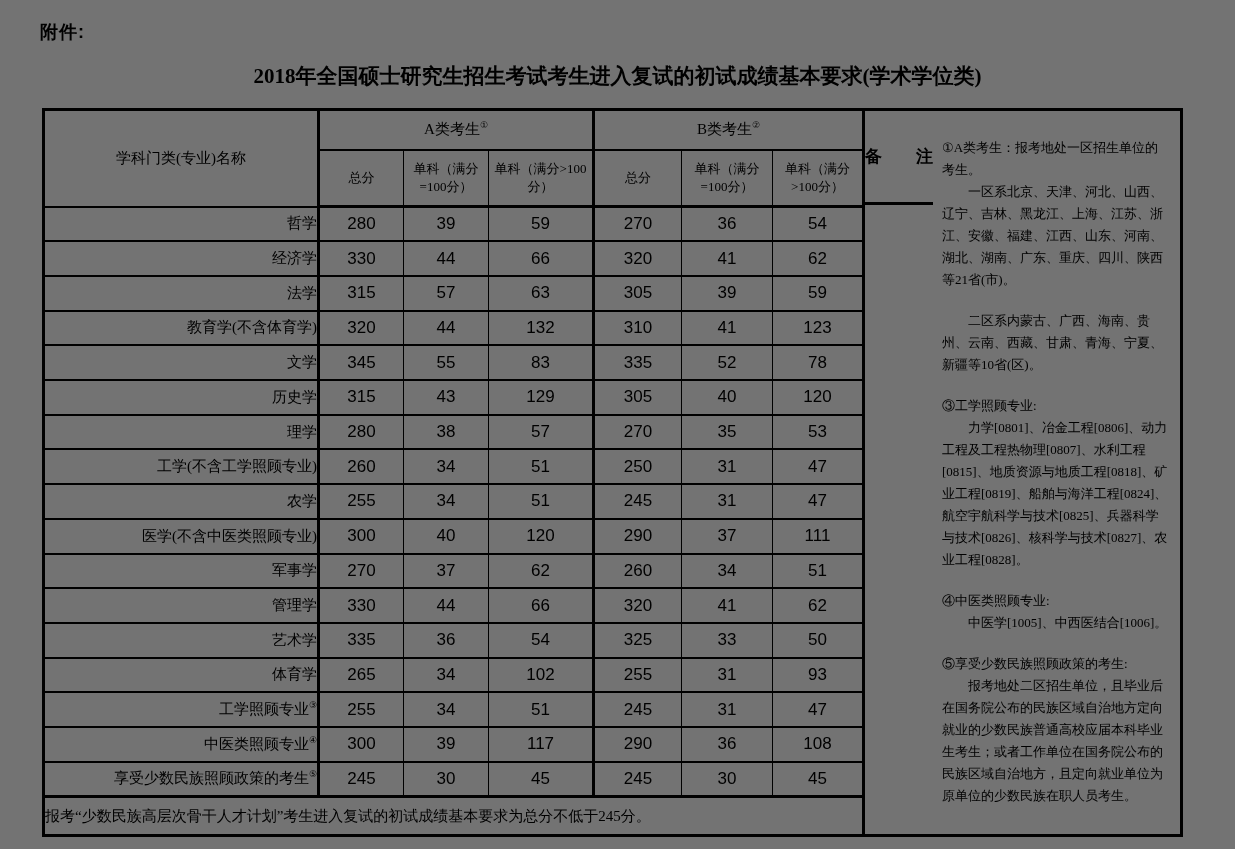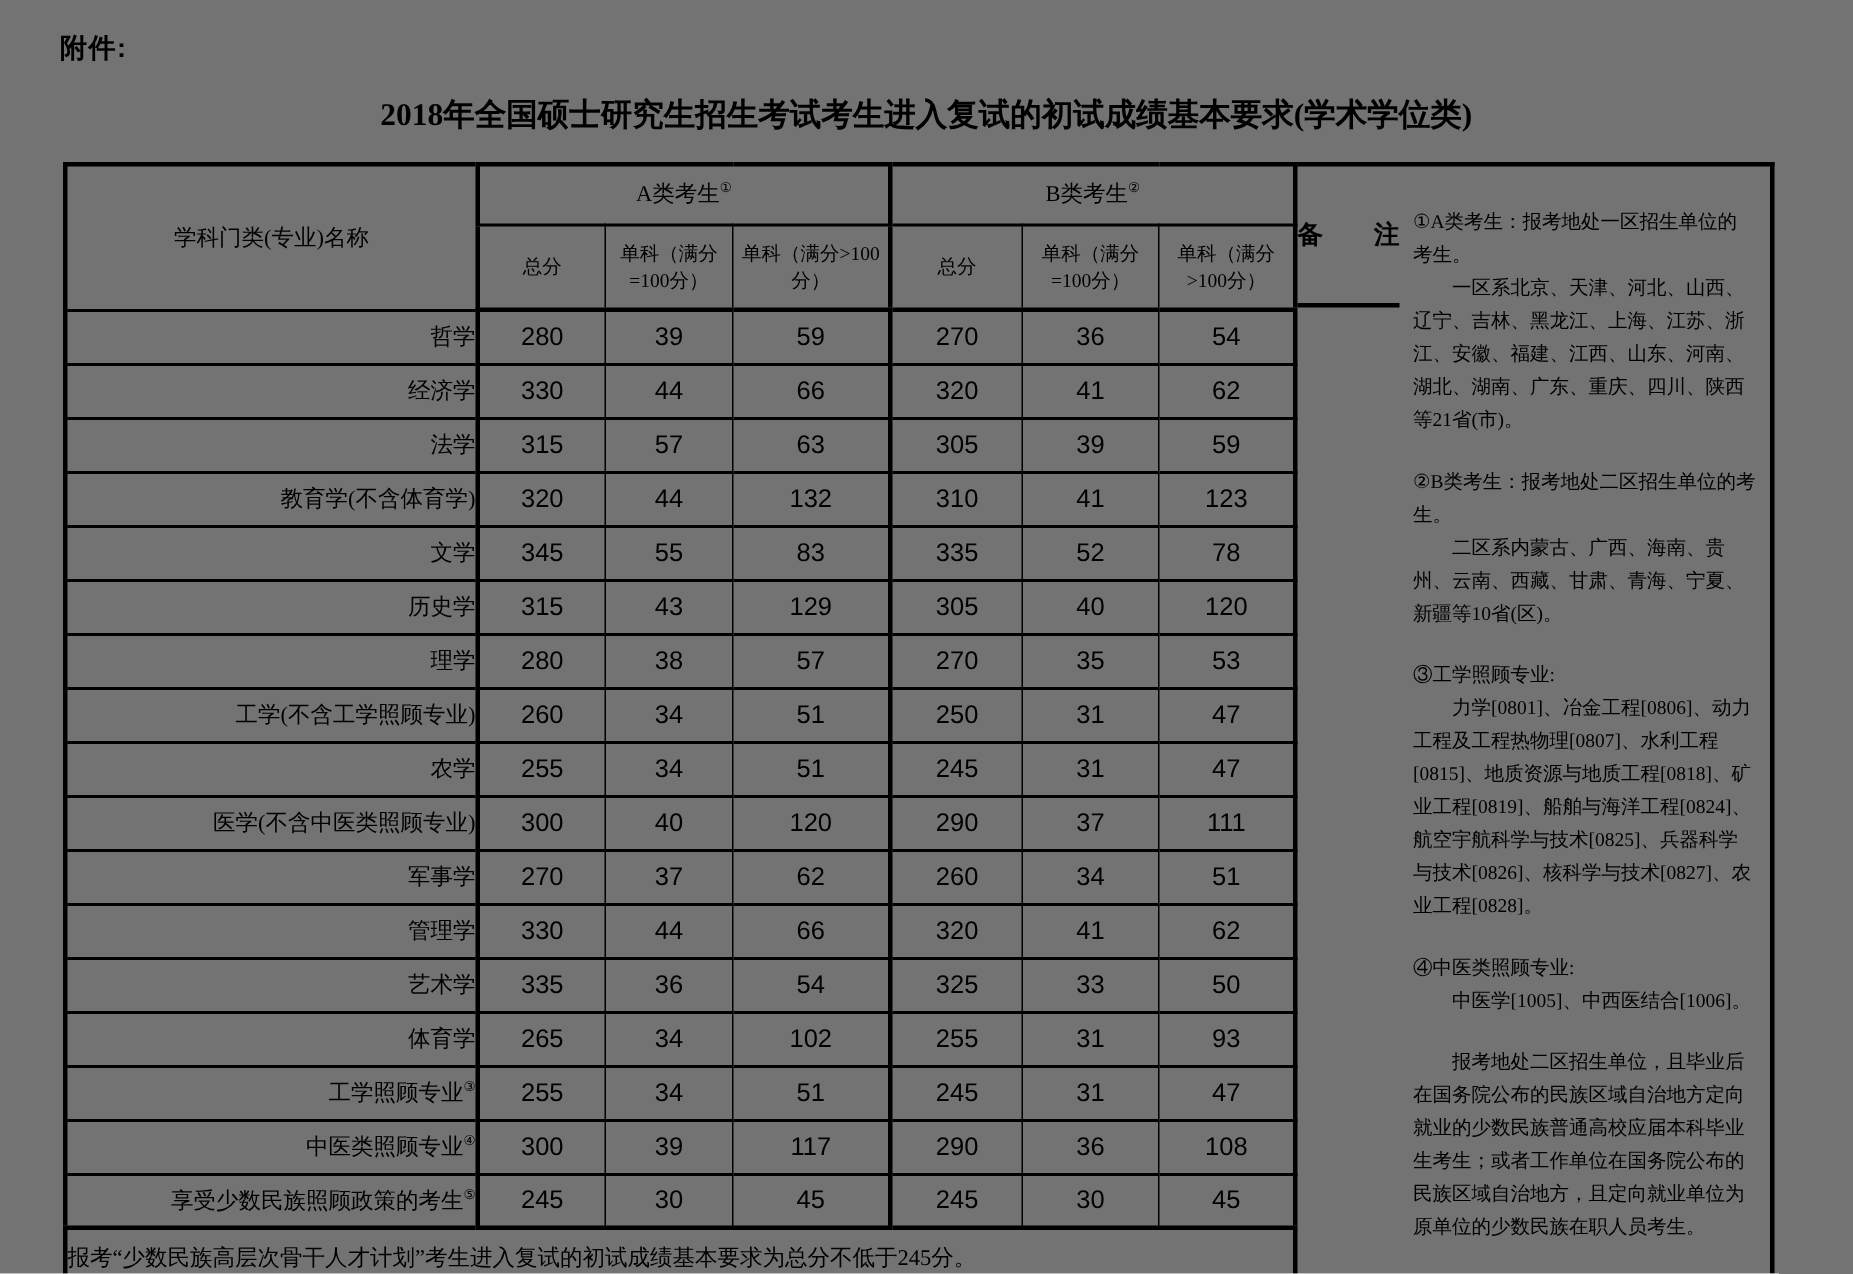--- a/index.html
+++ b/index.html
@@ -319,31 +319,31 @@
     </table>
 
     <div class="remarks">
       <div class="remarks-header">备　　注</div>
       <div class="remarks-body" id="remarks-body">
           <div class="note">
             <p>①A类考生：报考地处一区招生单位的考生。</p>
             <p class="indent">一区系北京、天津、河北、山西、辽宁、吉林、黑龙江、上海、江苏、浙江、安徽、福建、江西、山东、河南、湖北、湖南、广东、重庆、四川、陕西等21省(市)。</p>
           </div>
           <div class="note">
-            <p>②B类考生：报考地处二区招生单位的考生。</p>
             <p class="indent">二区系内蒙古、广西、海南、贵州、云南、西藏、甘肃、青海、宁夏、新疆等10省(区)。</p>
           </div>
           <div class="note">
             <p>③工学照顾专业:</p>
             <p class="indent">力学[0801]、冶金工程[0806]、动力工程及工程热物理[0807]、水利工程[0815]、地质资源与地质工程[0818]、矿业工程[0819]、船舶与海洋工程[0824]、航空宇航科学与技术[0825]、兵器科学与技术[0826]、核科学与技术[0827]、农业工程[0828]。</p>
           </div>
           <div class="note">
             <p>④中医类照顾专业:</p>
             <p class="indent">中医学[1005]、中西医结合[1006]。</p>
           </div>
           <div class="note">
+            <p>⑤享受少数民族照顾政策的考生:</p>
             <p class="indent">报考地处二区招生单位，且毕业后在国务院公布的民族区域自治地方定向就业的少数民族普通高校应届本科毕业生考生；或者工作单位在国务院公布的民族区域自治地方，且定向就业单位为原单位的少数民族在职人员考生。</p>
           </div>
         </div>
     </div>
 
   </div>
 </div>
 
 </body></html>

